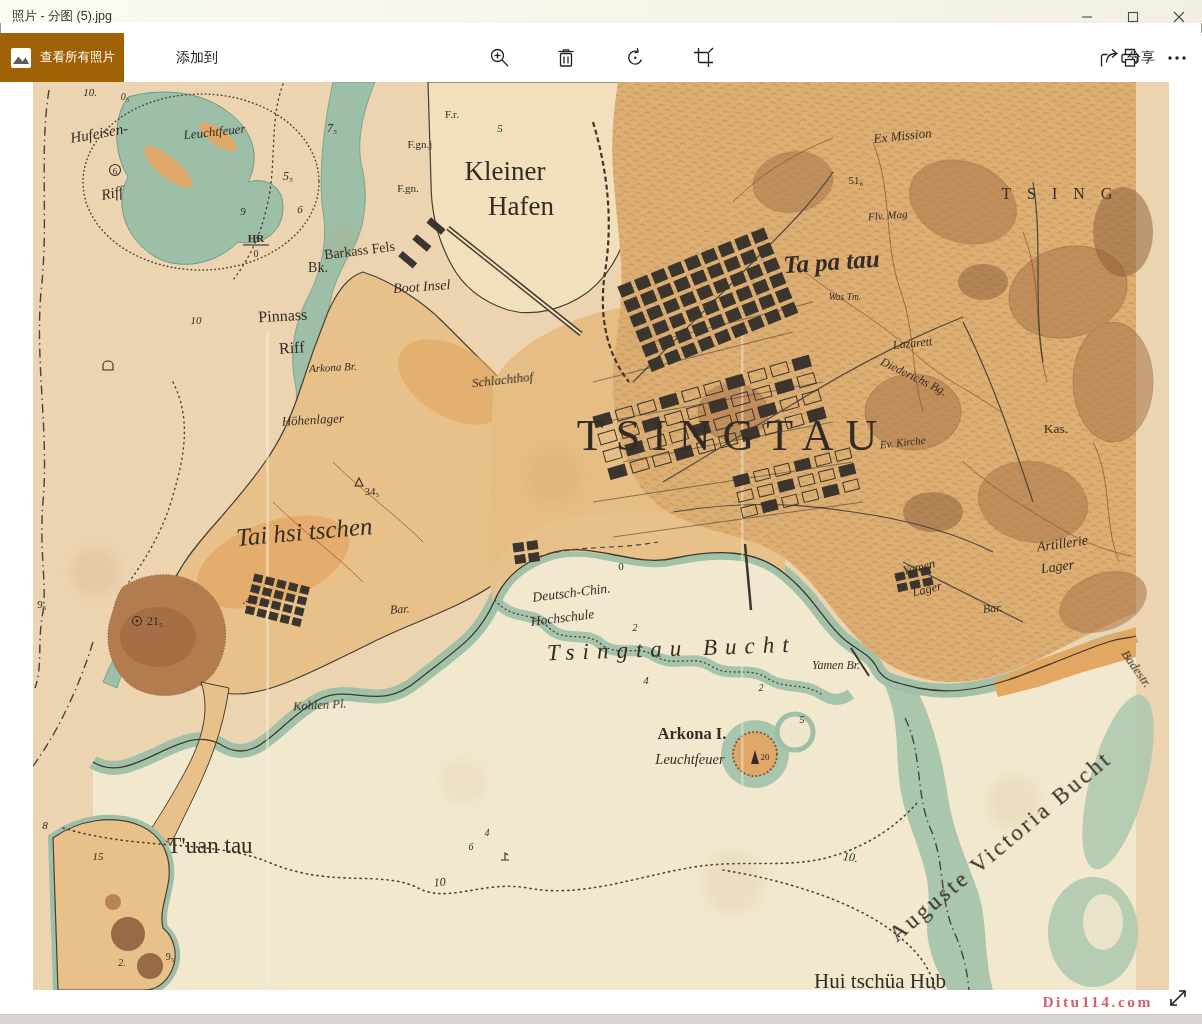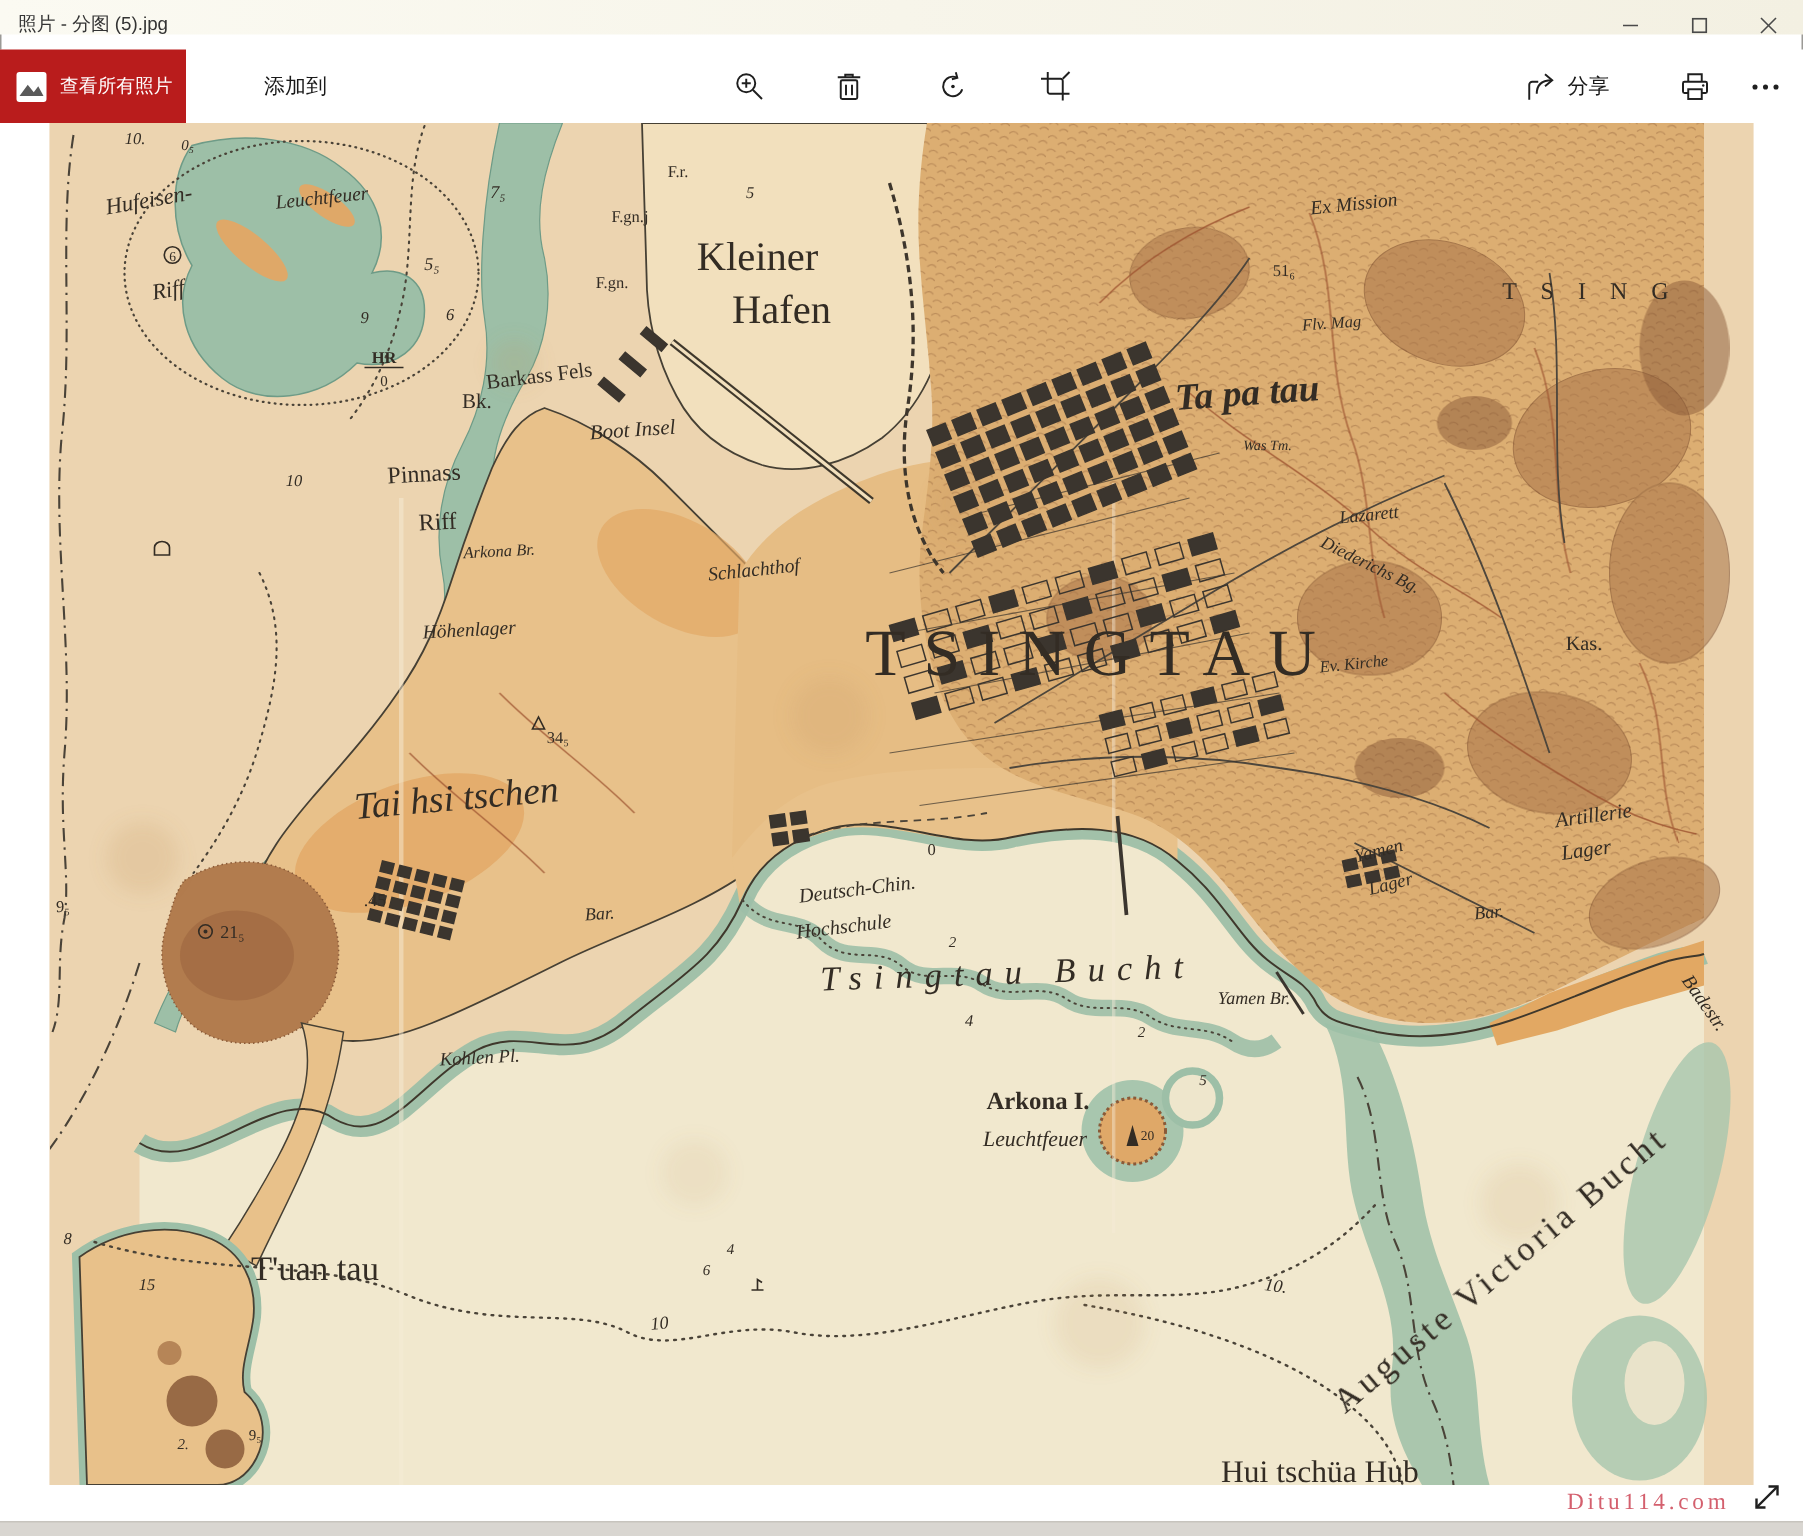--- a/index.html
+++ b/index.html
@@ -10,37 +10,37 @@
   .titlebar { position:absolute; top:0; left:0; width:100%; height:23px;
     background:linear-gradient(90deg,#fbfaf2,#f3f0e2);text-align:center; }
   .title-text { position:absolute; left:12px; top:8px; font-size:12.5px; color:#333; }
   .win-controls { position:absolute; right:0; top:0; height:33px; display:flex; }
   .win-btn { width:46px; height:33px; display:flex; align-items:center; justify-content:center;
     background:transparent; border:none; cursor:pointer; }
   .win-btn svg { stroke:#4a4a4a; fill:none; stroke-width:1.1; }
 
   
   .toolbar { position:absolute; top:33px; left:0; width:100%; height:49px; background:#fff; }
-  .seeall-btn { position:absolute; left:0; top:0; width:124px; height:49px; background:#b91c1c;
+  .seeall-btn { position:absolute; left:0; top:0; width:124px; height:49px; background:#a16207;
     border:none; color:#fff; font-size:12.5px; display:flex; align-items:center; gap:8px;
     padding-left:10px; cursor:pointer; font-family:inherit; }
   .addto-btn { position:absolute; left:136px; top:0; height:49px; background:none; border:none;
     display:flex; align-items:center; gap:22px; font-size:14px; color:#1a1a1a; cursor:pointer; font-family:inherit; }
   .tool-icon-btn { position:absolute; top:0; width:44px; height:49px; background:none; border:none;
     display:flex; align-items:center; justify-content:center; cursor:pointer; }
   .tool-icon-btn svg, .labelled-btn svg { stroke:#1f1f1f; fill:none; stroke-width:1.3; }
   .labelled-btn { position:absolute; top:0; height:49px; background:none; border:none;
     display:flex; align-items:center; gap:8px; font-size:14px; color:#1a1a1a; cursor:pointer; font-family:inherit; }
 
   
   .viewer { position:absolute; top:82px; left:0; width:1202px; height:932px; background:#fff; }
   .map-frame { position:absolute; left:33px; top:0; width:1136px; height:908px; overflow:hidden; background:#ecd4b0; }
   .map-frame svg { display:block; }
   .watermark { position:absolute; right:49px; top:911px; font-family:"Liberation Serif","DejaVu Serif",serif;
-    font-weight:normal; font-size:15.5px; letter-spacing:2.5px; color:#d4606e;margin-left:48px; }
+    font-weight:bold; font-size:15.5px; letter-spacing:2.5px; color:#d4606e;margin-left:48px; }
   .expand-btn { position:absolute; right:11px; top:904px; width:26px; height:26px; background:none; border:none; cursor:pointer; }
   .expand-btn svg { stroke:#1f1f1f; fill:none; stroke-width:1.6; }
 
   .bottom-strip { position:absolute; left:0; top:1014px; width:1202px; height:10px;
     background:#d9d6d1; border-top:1px solid #c7c4be; }
 </style>
 </head>
 <body>
 
 <div class="window">
@@ -108,21 +108,21 @@
       </svg>
     </button>
     <button class="tool-icon-btn" style="left:681px">
       <svg width="21" height="21" viewBox="0 0 21 21">
         <path d="M5.5,1 V14 a1.5,1.5 0 0 0 1.5,1.5 H 20"></path>
         <path d="M1,5.5 H 14 a1.5,1.5 0 0 1 1.5,1.5 V 20"></path>
         <line x1="15.5" y1="5.5" x2="20" y2="1"></line>
       </svg>
     </button>
 
-    <button class="labelled-btn" style="left:1016px">
+    <button class="labelled-btn" style="left:1098px">
       <svg width="21" height="20" viewBox="0 0 21 20">
         <path d="M3.5,18.5 V8.5 a2,2 0 0 1 2,-2 h4"></path>
         <path d="M18.5,5.5 C 11,5.5 8.5,9 8.5,14.5"></path>
         <polyline points="14,1.5 18.8,5.5 14,9.5"></polyline>
       </svg>
       <span>分享</span>
     </button>
     <button class="tool-icon-btn" style="left:1108px">
       <svg width="22" height="21" viewBox="0 0 22 21">
         <rect x="3" y="7.5" width="16" height="7.5" rx="1"></rect>

